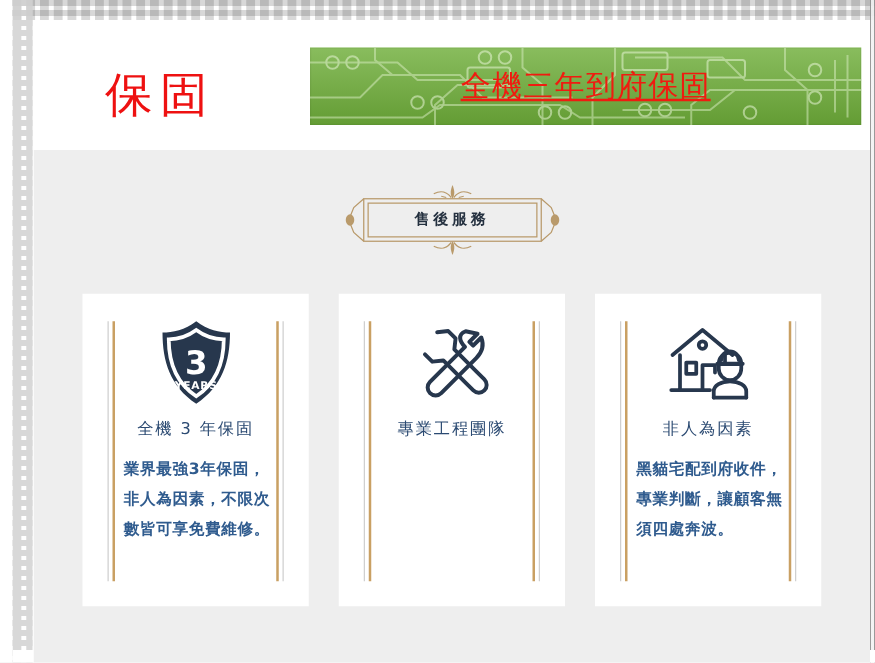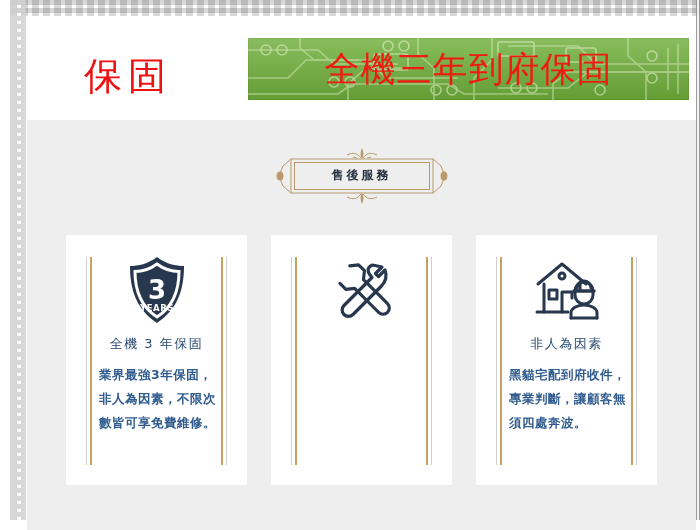--- a/index.html
+++ b/index.html
@@ -87,26 +87,27 @@
   }
   .banner .circuit {
     position: absolute;
     inset: 0;
     opacity: .55;
   }
   .banner-text {
     position: absolute;
     left: 0; right: 0; top: 6px;
     text-align: center;
-    font-size: 35px;
+    font-size: 24px;
     line-height: 50px;
     color: #f01b10;
     letter-spacing: 1px;
     white-space: nowrap;
     font-family: "DejaVu Sans", "Liberation Sans", sans-serif;
+    text-decoration: underline;
   }
 
   
   .panel {
     position: absolute;
     left: 17px; top: 120px;
     width: 669px; height: 420px;
     background: #eeeeee;
   }
 
@@ -306,20 +307,21 @@
             <path d="M52 9 L45.5 15.5 L48.5 18.5 L55 12 C57.5 18.5 55.5 24 51 28.5 L23 56.5
                      C20.5 59 16.5 59 14 56.5 C11.5 54 11.5 50 14 47.5 L42 19.5
                      C37.5 15 36 9.5 42.5 7 L52 9 Z"></path>
 
             <path d="M12 9 L21 8 L27 14 L26 23 L44.5 41.5 L50.5 47.5
                      C53 50 53 54 50.5 56.5 C48 59 44 59 41.5 56.5 L35.5 50.5 L17 32
                      L8 33 L2 27" transform="translate(8,-1) scale(0.98)"></path>
           </svg>
         </div>
 
+        <div class="card-heading">專業工程團隊</div>
       </div>
 
       <div class="card">
         <div class="rule thin l1"></div>
         <div class="rule gold l2"></div>
         <div class="rule gold r1"></div>
         <div class="rule thin r2"></div>
 
         <div class="card-icon">
           <svg width="66" height="64" viewBox="0 0 66 64" fill="none" stroke="#27374d" stroke-width="3" stroke-linecap="round" stroke-linejoin="round">

